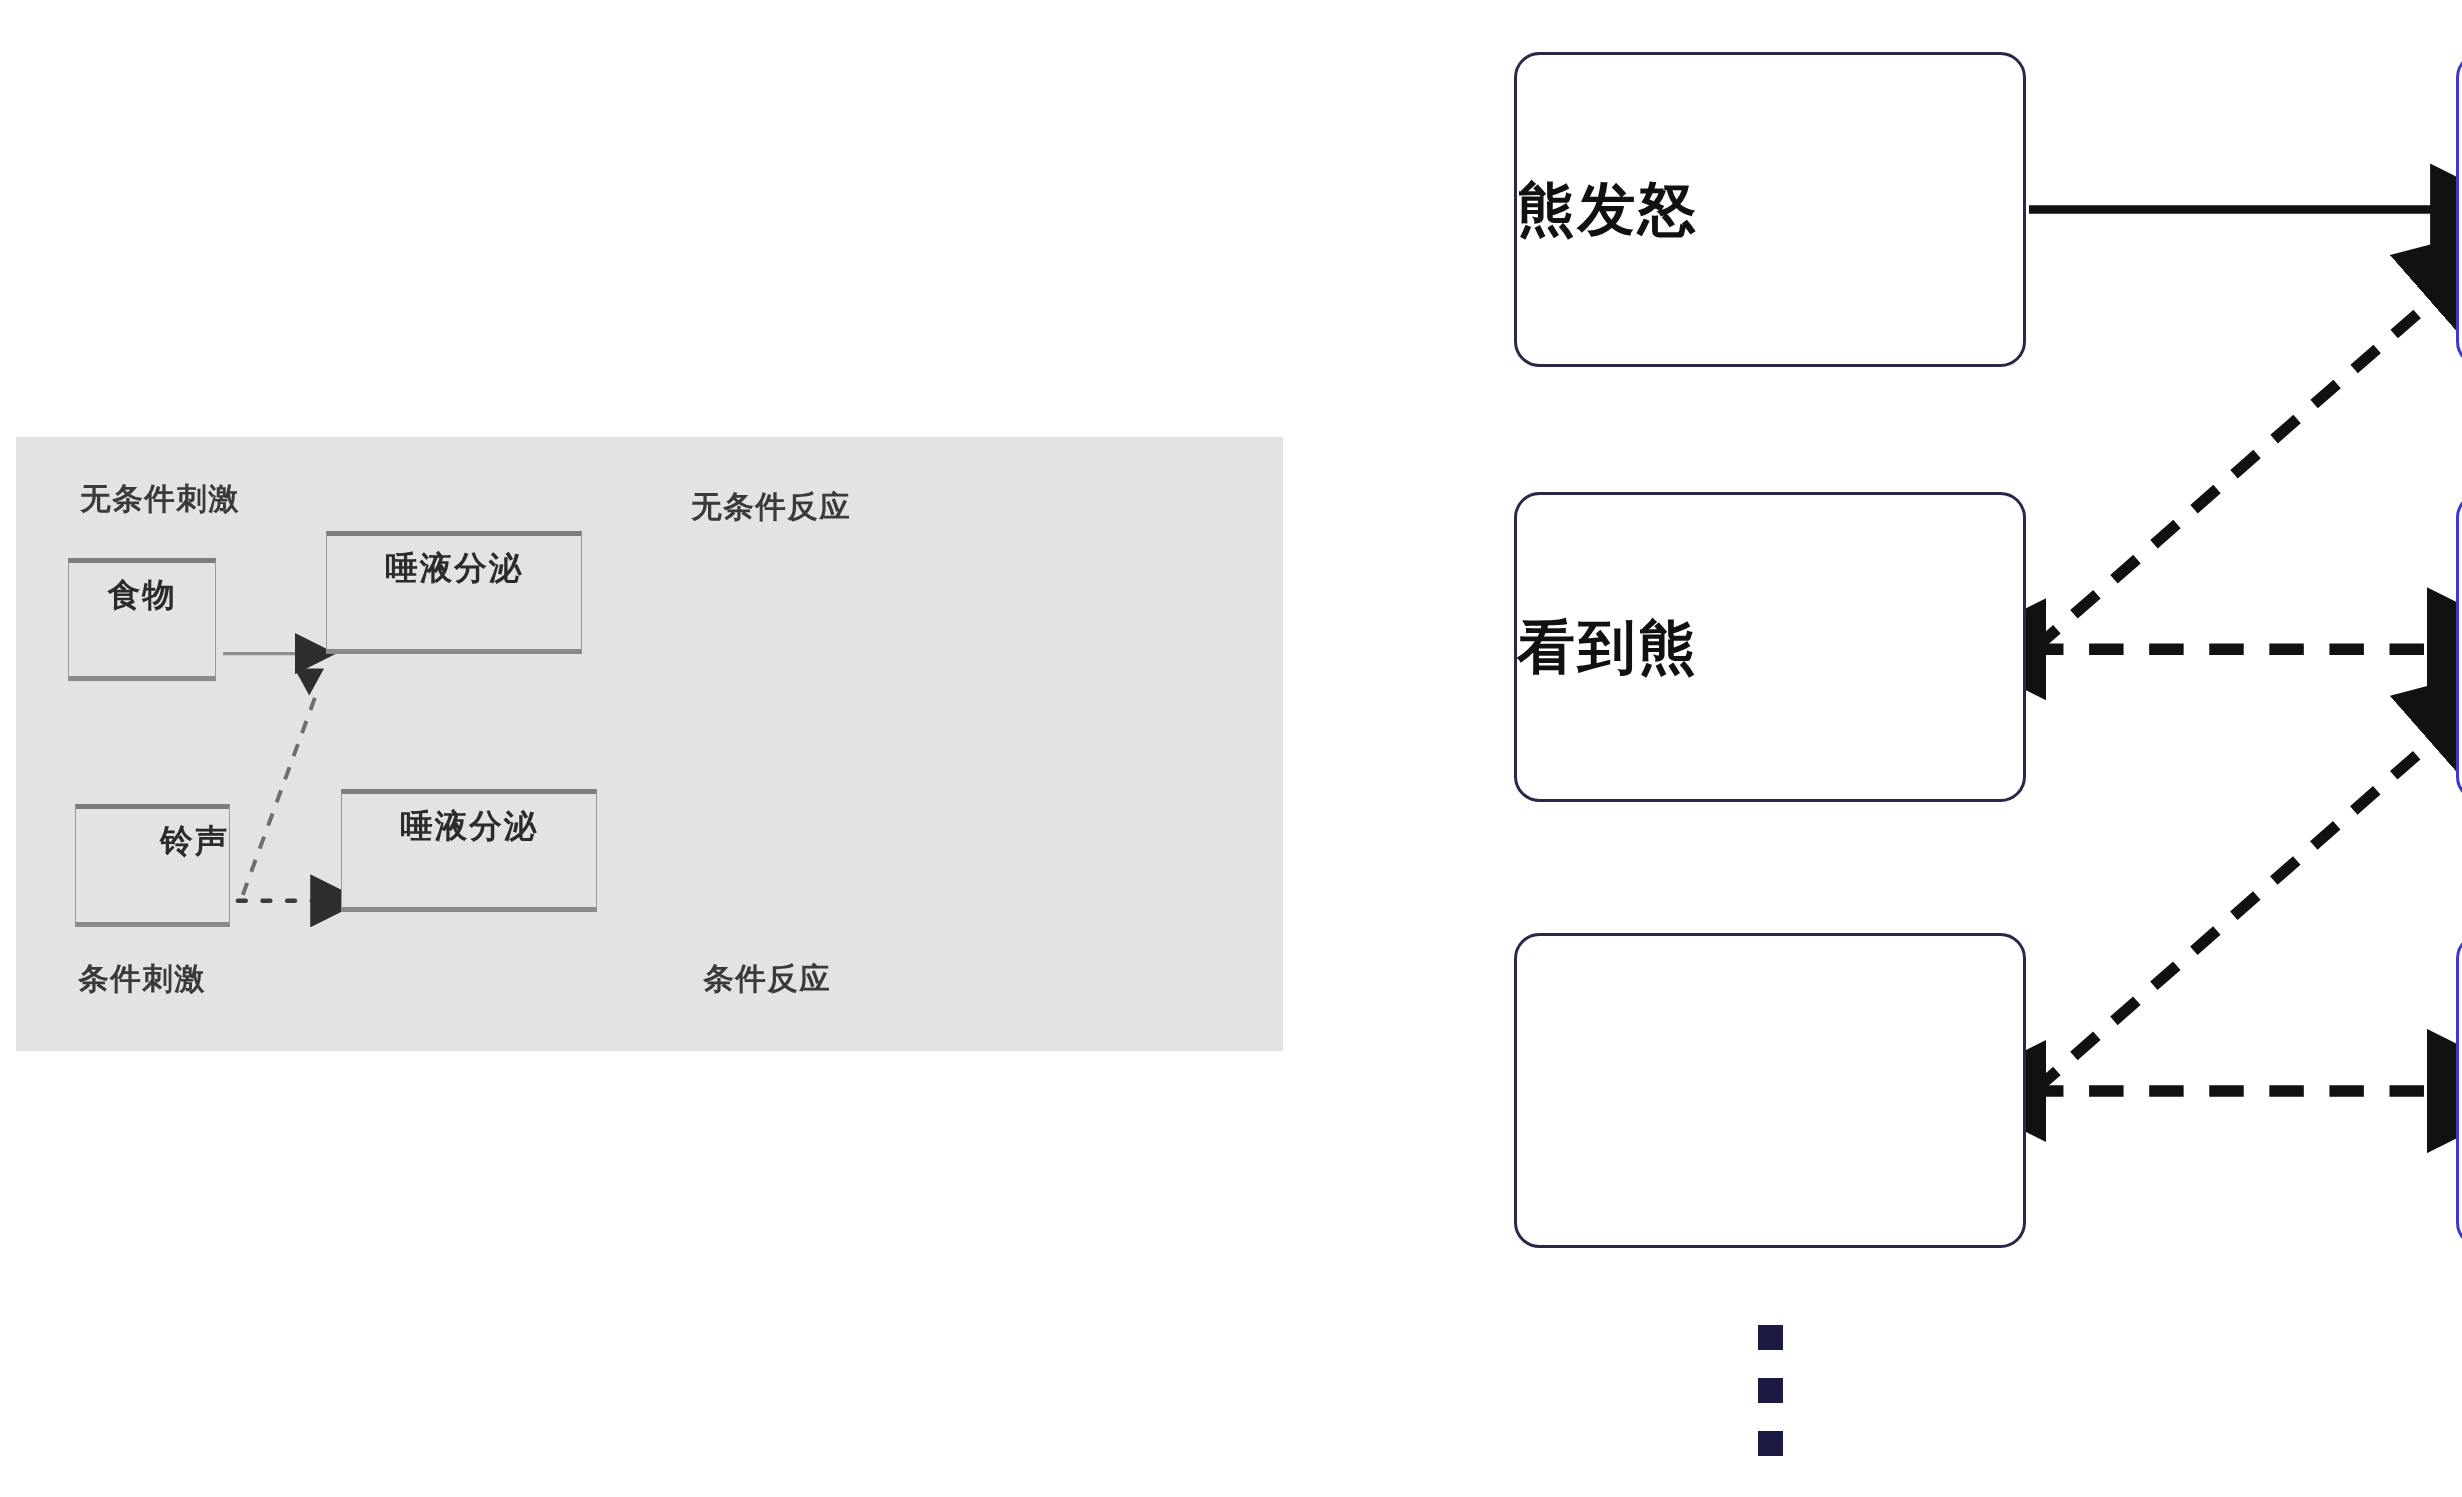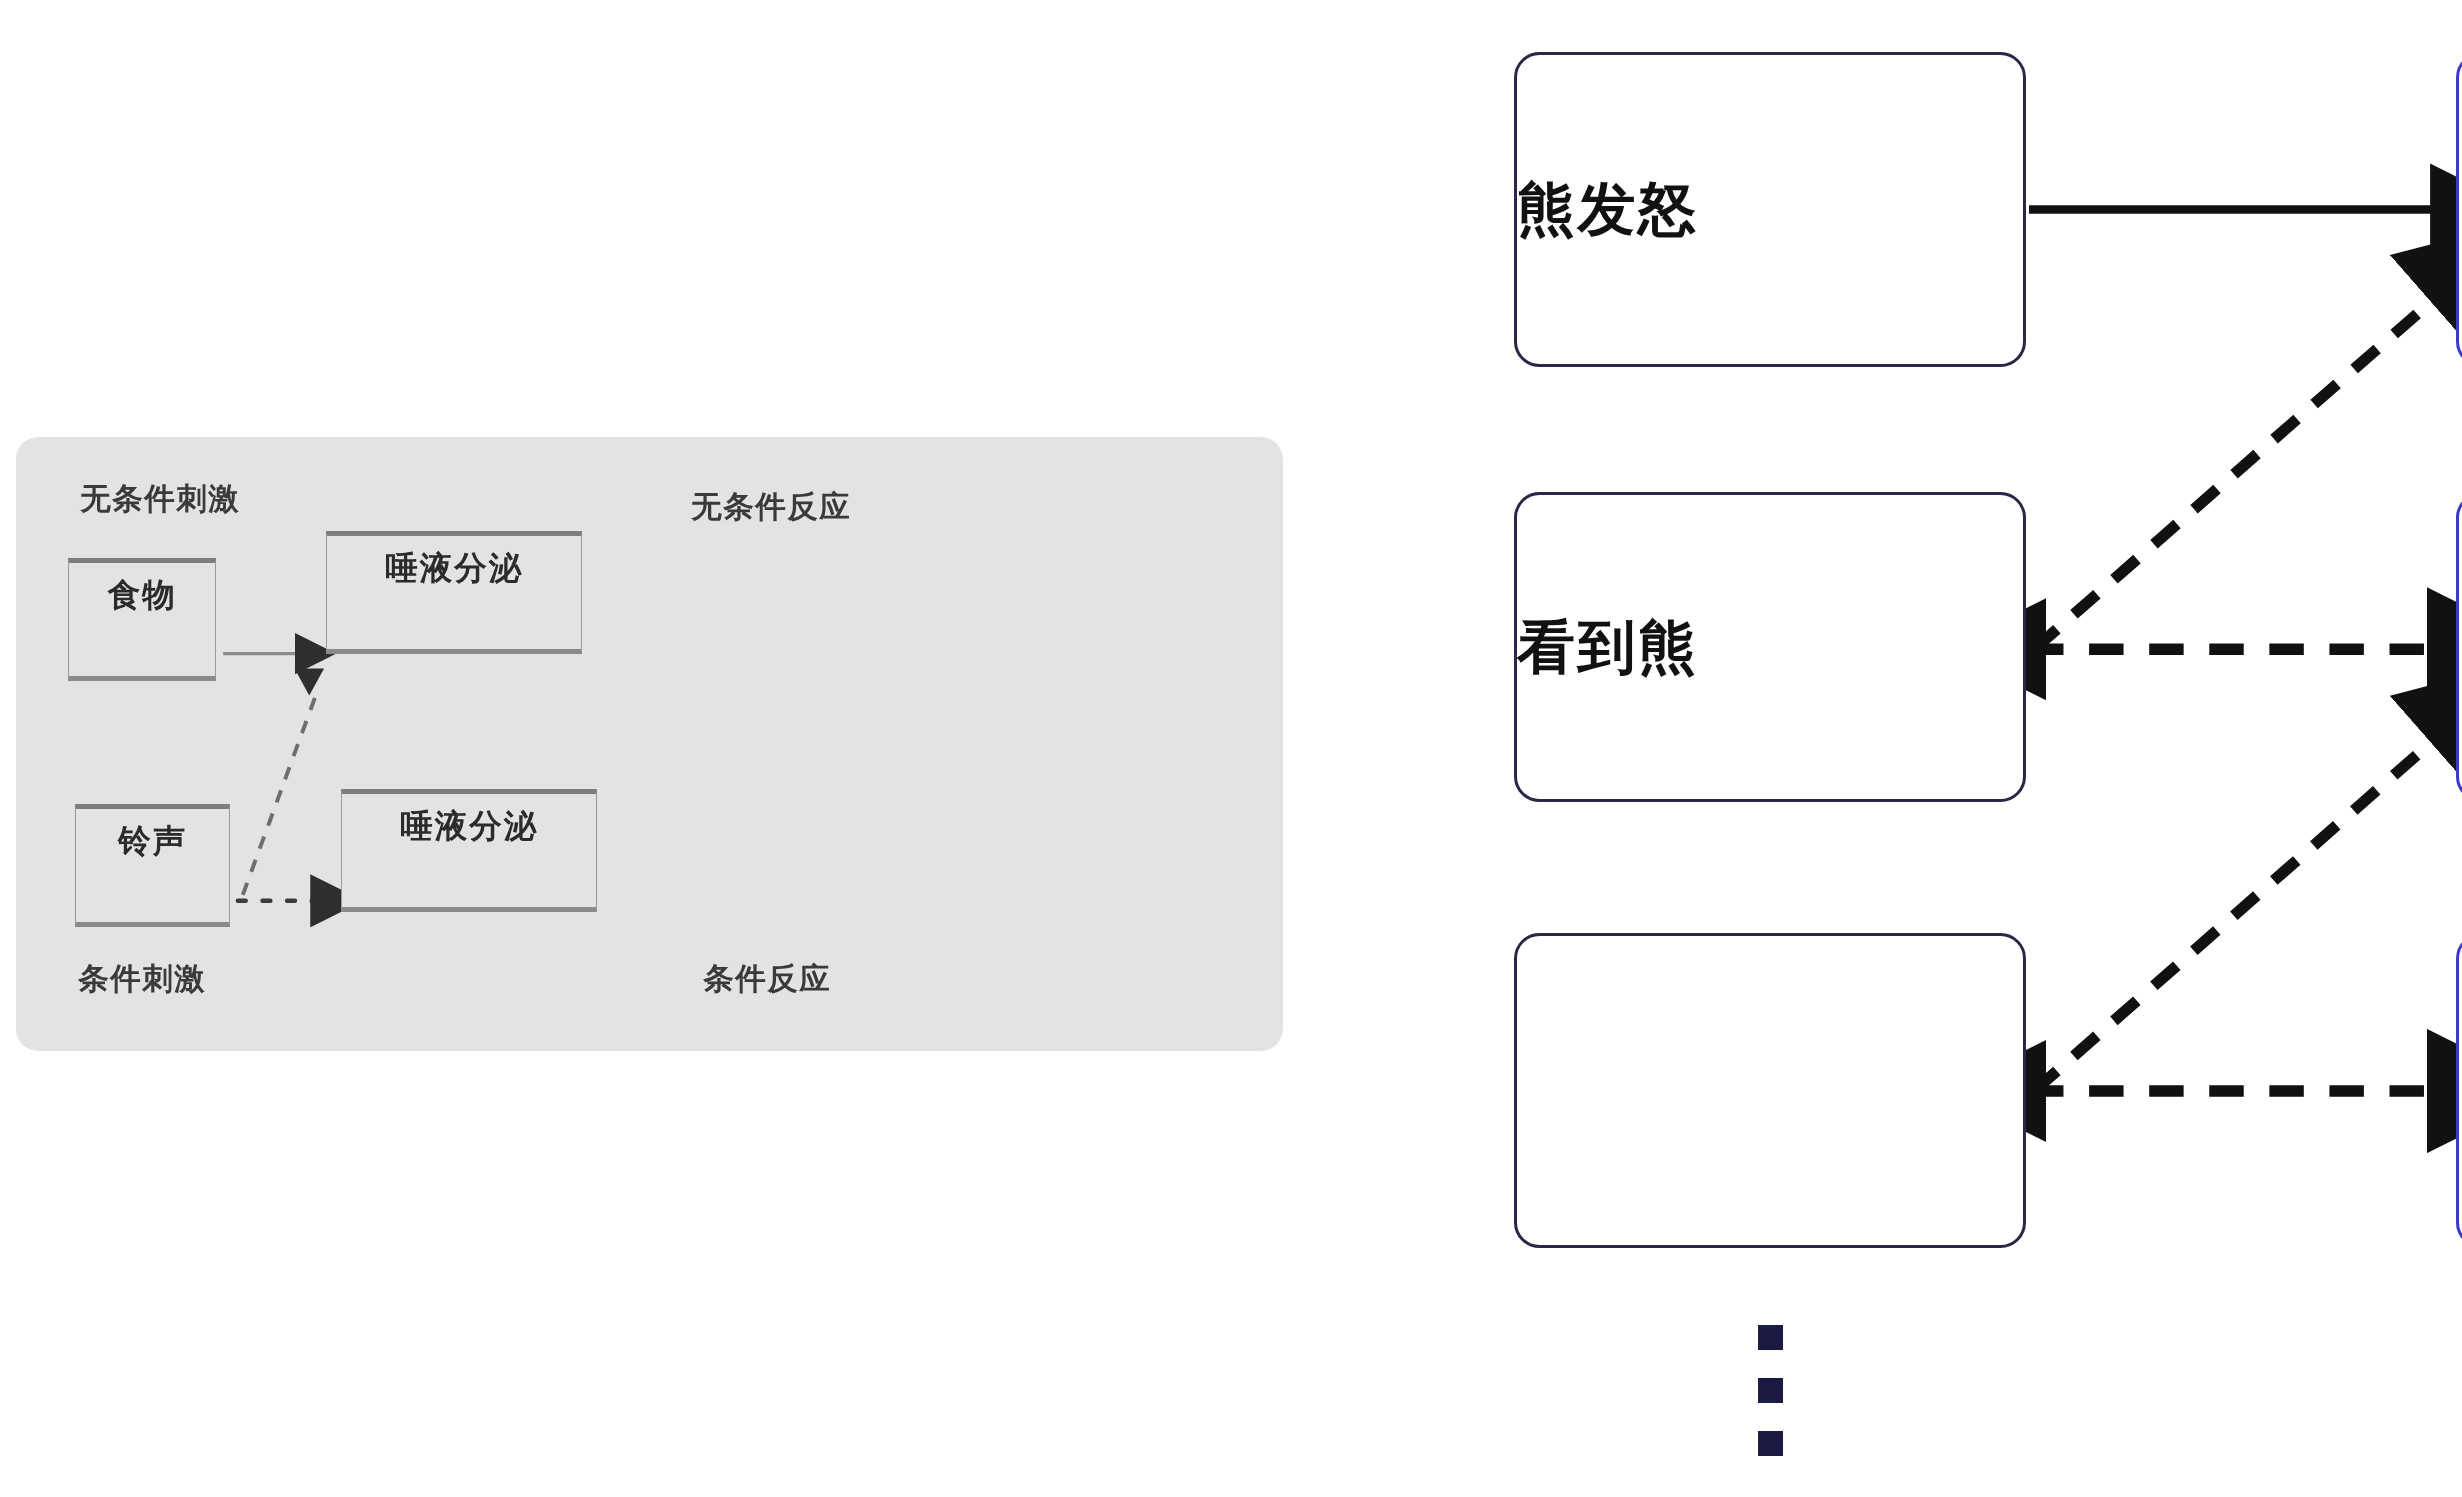--- a/index.html
+++ b/index.html
@@ -16,21 +16,20 @@
   }
 
   
   #pavlov-panel {
     position: absolute;
     left: 16.3px;
     top: 437px;
     width: 1267px;
     height: 614px;
     background: #e3e3e3;
-    border-radius: 22px;
   }
   .pv-caption {
     position: absolute;
     color: #3a3a3a;
     font-size: 30.5px;
     font-weight: 700;
     letter-spacing: 1.5px;
     white-space: nowrap;
     font-family: "DejaVu Sans", "Liberation Sans", sans-serif;
   }
@@ -50,21 +49,21 @@
     font-size: 32.5px;
     font-weight: 700;
     letter-spacing: 2px;
     text-align: center;
     font-family: "DejaVu Sans", "Liberation Sans", sans-serif;
     white-space: nowrap;
   }
   .pv-box > span { display: block; margin-top: 10.8px; }
 
   #pv-box-food     { left: 52px;  top: 121px;  width: 148px;  height: 123px; }
-  #pv-box-bell     { left: 59px;  top: 367px;  width: 155px;  height: 123px; }
+  #pv-box-bell     { left: 59px;  top: 367px;  width: 155px;  height: 123px; text-align: right; }
   #pv-box-saliva-1 { left: 310px;  top: 94px;  width: 256px;  height: 123px; }
   #pv-box-saliva-2 { left: 325px;  top: 352px;  width: 256px;  height: 123px; }
 
   #pavlov-svg {
     position: absolute; left: 0; top: 0;
     width: 1267px; height: 614px;
     overflow: visible;
   }
 
   

